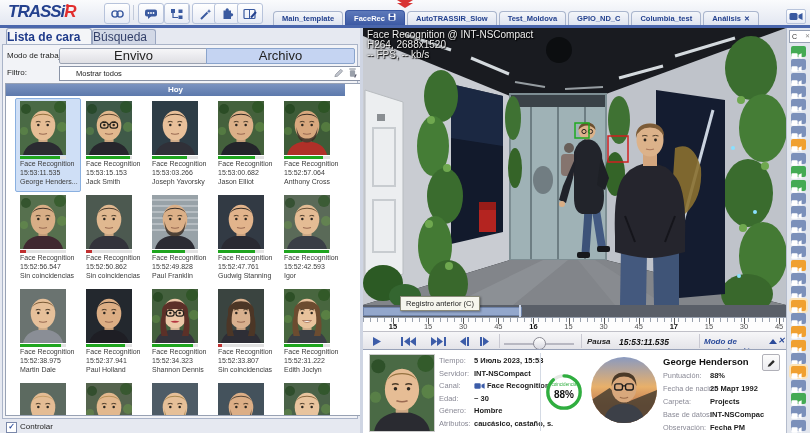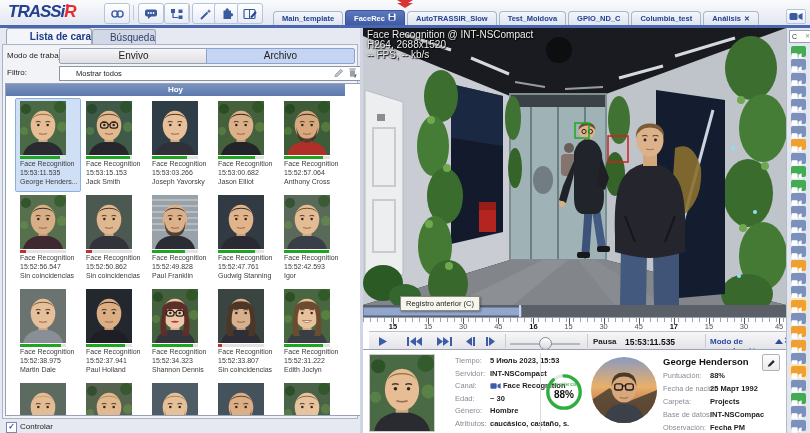--- a/index.html
+++ b/index.html
@@ -22,25 +22,25 @@
        background:linear-gradient(#f4f6fa,#dce2ef);color:#23418e;font-size:7.5px;font-weight:bold;
        line-height:14px;display:flex;align-items:center;gap:3px;white-space:nowrap;}
   .tab.active{height:15px;background:linear-gradient(#5d79ba,#3a57a2);color:#fff;border-color:#3a57a2;line-height:15px;}
   .tab .x{font-size:7px;color:#23418e;font-weight:bold;}
   #cam-top-btn{left:786px;top:9px;width:18px;height:13px;border:1px solid #b7c3db;border-radius:2px;
                background:linear-gradient(#fff,#e7ebf5);display:flex;align-items:center;justify-content:center;}
   #blue-line{left:0;top:25px;width:810px;height:3px;background:#4a66ac;}
   
   #lp{left:0;top:28px;width:360px;height:405px;background:#e6e9f1;}
   .lp-tab{top:1px;height:15px;border:1px solid #9aa6c0;border-bottom:none;border-radius:3px 3px 0 0;
-          font-size:10px;line-height:15px;text-align:right;background:#d2d8e6;color:#33406a;}
+          font-size:12px;line-height:15px;text-align:left;background:#d2d8e6;color:#33406a;}
   .lp-tab.active{top:0;height:16px;background:#f4f5f8;font-weight:bold;color:#1e3a8a;line-height:16px;}
   #lp-body{left:2px;top:16px;width:354px;height:373px;background:#f2f3f7;border:1px solid #aab4c8;}
   .flabel{font-size:8px;color:#222;}
-  .seg-btn{top:3px;height:14px;border:1px solid #9aa2b2;font-size:10px;text-align:center;line-height:14px;color:#222;}
+  .seg-btn{top:3px;height:14px;border:1px solid #9aa2b2;font-size:13px;text-align:center;line-height:14px;color:#222;}
   #btn-envivo{left:56px;width:147px;background:linear-gradient(#f6f6f8,#dfdfe4);border-radius:2px 0 0 2px;}
   #btn-archivo{left:203px;width:147px;background:#c5d4f2;border-color:#8aa4cc;border-radius:0 2px 2px 0;}
   #combo{left:56px;top:21px;width:268px;height:13px;background:#fff;border:1px solid #8a93a6;font-size:7.5px;
          line-height:13px;padding:0 16px;}
   #combo .arr{position:absolute;right:2px;top:3px;font-size:6px;color:#556;}
   .mini-btn{top:21px;width:13px;height:13px;display:flex;align-items:center;justify-content:center;}
   #listbox{left:2px;top:38px;width:350px;height:331px;background:#fff;border:1px solid #98a2b4;padding-left:46px;}
   #hoy{left:0;top:0;width:339px;height:12px;background:linear-gradient(#7b93c0,#5d79ac);color:#fff;
        font-size:8px;font-weight:bold;text-align:center;line-height:12px;}
   #lscroll{right:0;top:0;width:11px;height:100%;background:#eef0f4;border-left:1px solid #c8ccd6;}
@@ -67,34 +67,34 @@
            line-height:13px;padding:0 5px;color:#222;z-index:6;box-shadow:1px 1px 2px rgba(0,0,0,.35);white-space:nowrap;}
   #strip{left:0;top:277px;width:423px;height:12px;background:#5a5f68;}
   #prog{left:0;top:2px;height:7px;background:#93a7cc;border:1px solid #6e82a8;}
   #prog-mark{top:0;width:2px;height:12px;background:#ccd7ec;}
   #ruler{left:0;top:289px;width:423px;height:14px;background:#fdfdfd;border-top:1px solid #9aa2b0;}
   #ruler .minor{left:0;top:0;width:423px;height:4px;
         background:repeating-linear-gradient(90deg,#9aa2ae 0,#9aa2ae 1px,transparent 1px,transparent 7px);}
   .rlab{position:absolute;top:4px;font-size:7.5px;color:#555;transform:translateX(-50%);}
   .rlab.b{font-weight:bold;color:#111;}
   .rtick{position:absolute;top:0;width:1px;height:6px;background:#555;}
-  #ctrl{left:6px;top:303px;width:423px;height:18px;background:linear-gradient(#f6f6f8,#e3e3e8);border-top:1px solid #c0c0c8;}
+  #ctrl{left:0;top:303px;width:423px;height:18px;background:linear-gradient(#f6f6f8,#e3e3e8);border-top:1px solid #c0c0c8;font-style:italic;}
   .cbtn{top:2px;height:14px;display:flex;align-items:center;justify-content:center;}
   .csep{top:2px;width:1px;height:14px;background:#c9c9d2;}
   #track{left:141px;top:11px;width:70px;height:2px;background:#b8b8c2;}
   #knob{left:170px;top:5px;width:11px;height:11px;border-radius:50%;background:linear-gradient(#fff,#d8d8e0);border:1px solid #8a8a94;}
   #pausa{left:224px;top:5px;font-size:8px;font-weight:bold;color:#222;}
   #ptime{left:256px;top:4.5px;font-size:8.5px;font-weight:bold;color:#111;}
   #pmode{left:341px;top:5px;font-size:8px;font-weight:bold;color:#2a4a9a;}
   #uptri{left:406px;top:7px;width:0;height:0;border-left:4px solid transparent;border-right:4px solid transparent;border-bottom:5px solid #2a4a9a;}
   #cx{left:415px;top:3.5px;font-size:8px;font-weight:bold;color:#2a4a9a;}
   
   #info{left:0;top:321px;width:423px;height:84px;background:#fff;border-top:1px solid #98a2b8;overflow:hidden;}
   #photo{left:6px;top:4px;width:64px;height:76px;border:1px solid #ccc;overflow:hidden;}
-  .drow{position:absolute;left:16px;width:336px;height:12px;text-align:center;}
+  .drow{position:absolute;left:0;width:336px;height:12px;text-align:center;}
   .dl{position:absolute;left:76px;font-size:7.5px;color:#8a8a96;}
   .dv{position:absolute;left:111px;font-size:7.5px;font-weight:bold;color:#1c1c1c;white-space:nowrap;display:flex;gap:2px;align-items:center;}
   #vdiv{left:177px;top:3px;width:1px;height:78px;background:#d4daе4;background:#d4dae4;}
   #ring{left:181px;top:21px;}
   #avatar{left:228px;top:7px;width:66px;height:66px;border-radius:50%;overflow:hidden;}
   #pname{left:300px;top:6px;font-size:9.5px;font-weight:bold;color:#111;white-space:nowrap;}
   .pl{position:absolute;left:300px;font-size:7.3px;color:#8a8a96;white-space:nowrap;}
   .pv{position:absolute;left:347px;font-size:7.5px;font-weight:bold;color:#1c1c1c;white-space:nowrap;}
   #edit-btn{left:399px;top:4px;width:16px;height:15px;border:1px solid #b0b0b8;border-radius:2px;
             background:linear-gradient(#fcfcfc,#ececf0);display:flex;align-items:center;justify-content:center;}

